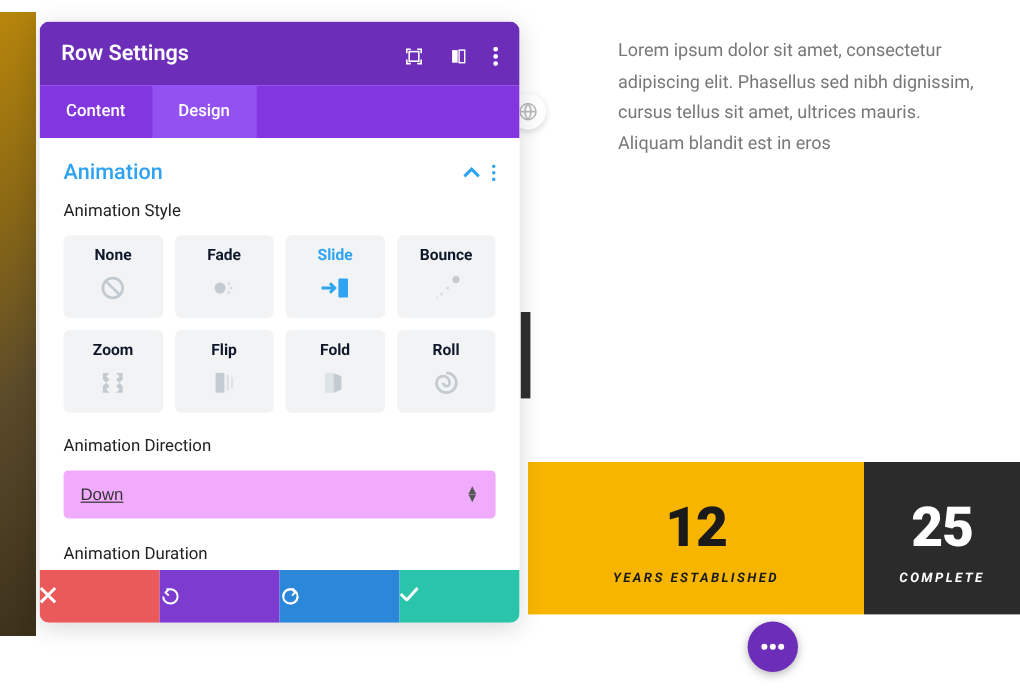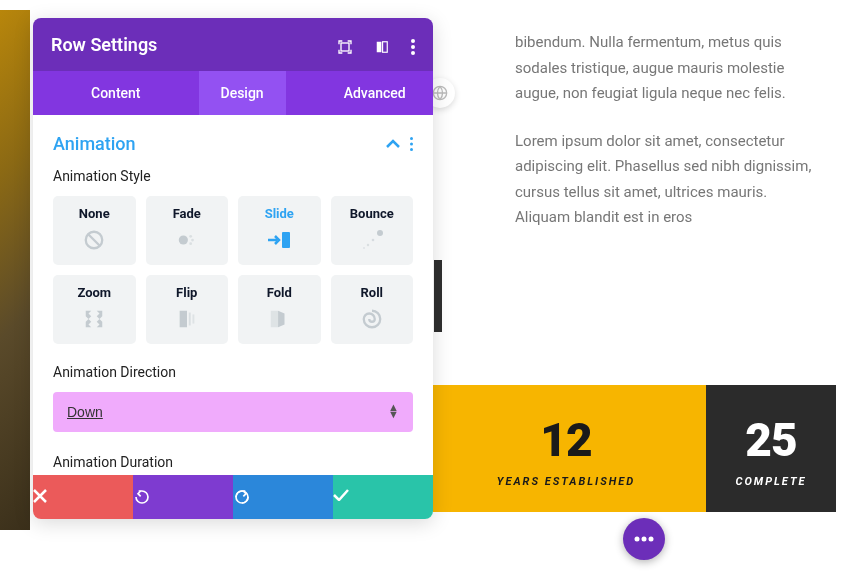--- a/index.html
+++ b/index.html
@@ -8,21 +8,21 @@
   .bg-photo { position: absolute; left: 0; top: 10px; width: 30px; height: 520px; background: linear-gradient(135deg, #b8860b 0%, #8b6914 30%, #5a4a2a 60%, #3a2f1a 100%); z-index: 0; }
   
   .panel { position: absolute; left: 33px; top: 18px; width: 400px; background: #fff; border-radius: 8px; box-shadow: 0 4px 20px rgba(0,0,0,0.15); z-index: 10; overflow: hidden; }
   
   .panel-header { background: #6c2eb9; color: #fff; padding: 16px 18px; display: flex; align-items: flex-end; justify-content: space-between; }
   .panel-title { font-size: 18px; font-weight: 600; }
   .panel-header-icons { display: flex; gap: 22px; align-items: center; }
   .panel-header-icons span { cursor: pointer; font-size: 16px; }
   
   .tabs { background: #8236e0; display: flex; }
-  .tab { padding: 14px 22px; color: #fff; font-size: 14px; font-weight: 500; cursor: pointer; margin-left: 36px; }
+  .tab { padding: 14px 22px; color: #fff; font-size: 14px; font-weight: 500; cursor: pointer; }
   .tab.active { background: #9351f2; }
   
   .panel-body { background: #fff; padding: 18px 20px; max-height: 360px; overflow: hidden; }
   
   .section-header { display: flex; justify-content: space-between; align-items: center; margin-bottom: 14px; }
   .section-title { color: #2ea3f2; font-size: 18px; font-weight: 500; }
   .section-controls { display: flex; gap: 10px; align-items: center; color: #2ea3f2; }
   
   .field-label { font-size: 14px; font-weight: 400; color: #222; margin-bottom: 12px; }
   
@@ -45,21 +45,21 @@
   .footer-btn.save { background: #29c4a9; }
   
   .preview { position: absolute; left: 475px; top: 0; width: 375px; height: 577px; z-index: 1; }
   .preview-text { padding: 30px 30px 20px 40px; color: #777; font-size: 15px; line-height: 1.7; }
   .preview-text p { margin-bottom: 22px; }
   
   .orb { position: absolute; left: 425px; top: 78px; width: 30px; height: 30px; border-radius: 50%; background: #fff; box-shadow: 0 2px 6px rgba(0,0,0,0.15); color: #bbb; display: flex; align-items: center; justify-content: center; font-size: 15px; z-index: 5; }
   
   .dark-strip { position: absolute; left: 434px; top: 260px; width: 8px; height: 72px; background: #2f2f2f; z-index: 2; }
   
-  .stats-row { position: absolute; left: 426px; top: 385px; display: flex; z-index: 3; }
+  .stats-row { position: absolute; left: 440px; top: 385px; display: flex; z-index: 3; }
   .stat-card { width: 280px; padding: 28px 20px 24px; text-align: center; }
   .stat-card.yellow { background: #f7b500; color: #1a1a1a; }
   .stat-card.dark { background: #2b2b2b; color: #fff; width: 130px; }
   .stat-num { font-size: 46px; font-weight: 900; margin-bottom: 8px; letter-spacing: -1px; }
   .stat-label { font-size: 11px; font-weight: 700; letter-spacing: 2px; font-style: italic; }
   
   .fab { position: absolute; left: 623px; top: 518px; width: 42px; height: 42px; border-radius: 50%; background: #6c2eb9; display: flex; align-items: center; justify-content: center; color: #fff; font-size: 20px; z-index: 20; cursor: pointer; box-shadow: 0 2px 8px rgba(0,0,0,0.3); }
   
   svg { display: block; }
 </style>
@@ -99,21 +99,20 @@
             <circle cx="2" cy="8" r="2"></circle>
             <circle cx="2" cy="14" r="2"></circle>
           </svg>
       </span>
     </div>
   </div>
 
   <div class="tabs">
     <div class="tab">Content</div>
     <div class="tab active">Design</div>
-    <div class="tab">Advanced</div>
   </div>
 
   <div class="panel-body">
     <div class="section-header">
       <div class="section-title">Animation</div>
       <div class="section-controls">
         <span>
           <svg width="14" height="10" viewBox="0 0 14 10" fill="none" stroke="currentColor" stroke-width="2.5">
               <path d="M1 8l6-6 6 6"></path>
             </svg>
@@ -241,21 +240,20 @@
     <div class="footer-btn save">
       <svg width="16" height="12" viewBox="0 0 16 12" fill="none" stroke="currentColor" stroke-width="2.5">
           <path d="M1 6l5 5L15 1"></path>
         </svg>
     </div>
   </div>
 </div>
 
 <div class="preview">
   <div class="preview-text">
-    <p>bibendum. Nulla fermentum, metus quis sodales tristique, augue mauris molestie augue, non feugiat ligula neque nec felis.</p>
     <p>Lorem ipsum dolor sit amet, consectetur adipiscing elit. Phasellus sed nibh dignissim, cursus tellus sit amet, ultrices mauris. Aliquam blandit est in eros</p>
   </div>
 </div>
 
 <div class="stats-row">
   <div class="stat-card yellow">
     <div class="stat-num">12</div>
     <div class="stat-label">YEARS ESTABLISHED</div>
   </div>
   <div class="stat-card dark">

